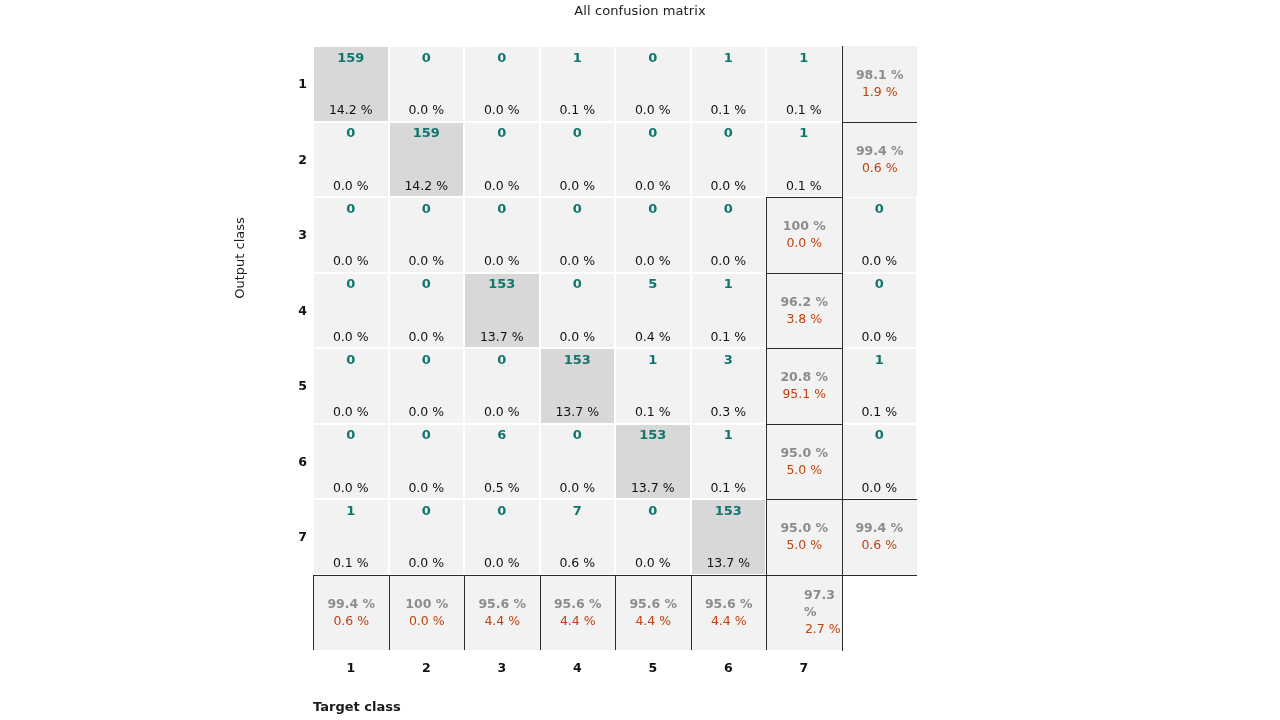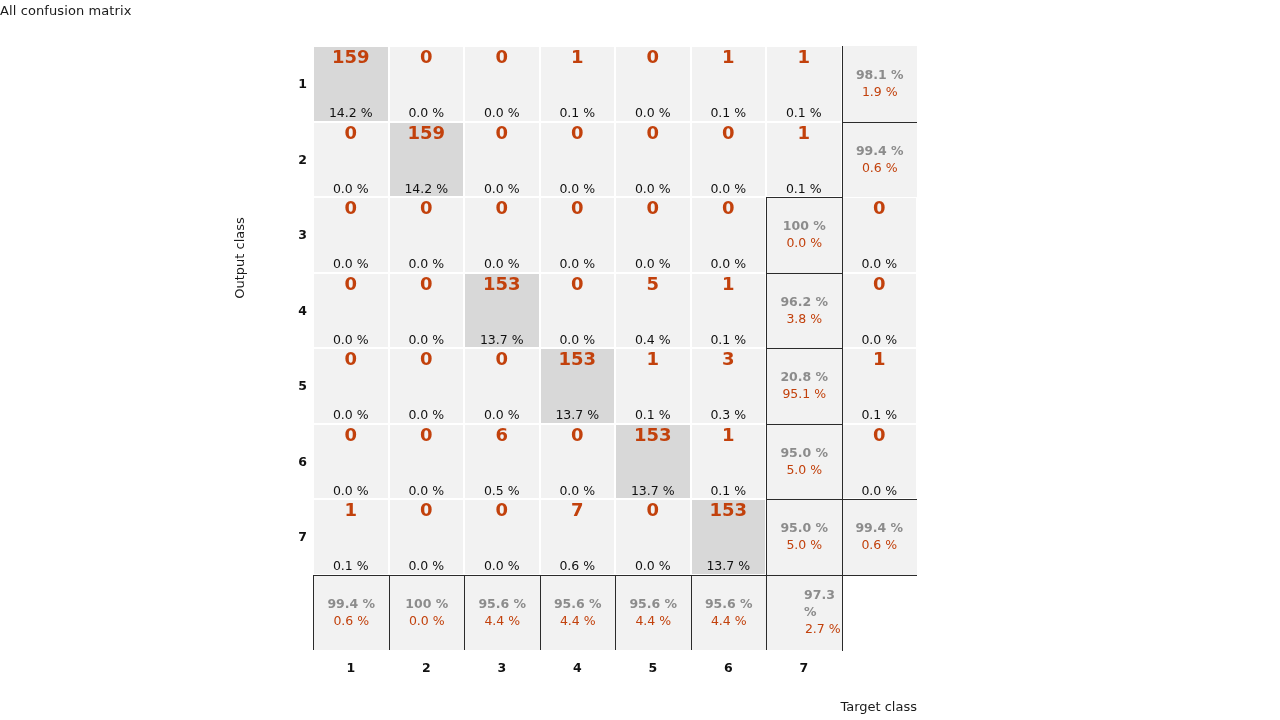--- a/index.html
+++ b/index.html
@@ -18,21 +18,21 @@
     height: 720px;
     background: #ffffff;
   }
 
   
   .chart-title {
     position: absolute;
     left: 0;
     top: 3px;
     width: 1280px;
-    text-align: left;
+    text-align: center;
     font-size: 13px;
     color: #1a1a1a;
     letter-spacing: .1px;
   }
 
   
   .ylabel {
     position: absolute;
     left: 232px;
     top: 287px;
@@ -42,23 +42,24 @@
     text-align: center;
     font-size: 13px;
     color: #1a1a1a;
     white-space: nowrap;
   }
   .xlabel {
     position: absolute;
     left: 313px;
     top: 699px;
     width: 604px;
-    text-align: right;
+    text-align: left;
     font-size: 13px;
     color: #1a1a1a;
+    font-weight: bold;
   }
 
   
   .grid {
     position: absolute;
     left: 313px;
     top: 46px;
     width: 604px;
     height: 605px;
     display: grid;
@@ -74,23 +75,23 @@
     display: flex;
     flex-direction: column;
     align-items: center;
     justify-content: center;
     margin: 1px;
     line-height: 1.35;
   }
   .cell.diag { background: #d8d8d8; }
 
   .cell .count {
-    font-size: 18px;
+    font-size: 13px;
     font-weight: bold;
-    color: #c2410c;
+    color: #0f766e;
   }
   .cell .pct {
     font-size: 12.5px;
     color: #111111;
     margin-top: 36px;
   }
 
   
   .cell.summary {
     background: #f2f2f2;

